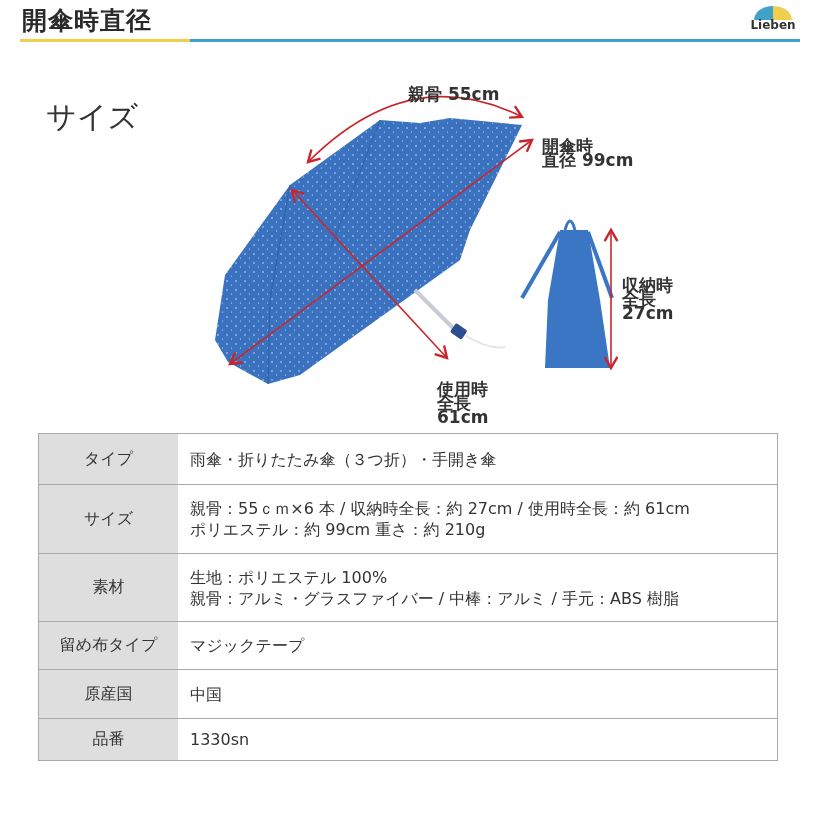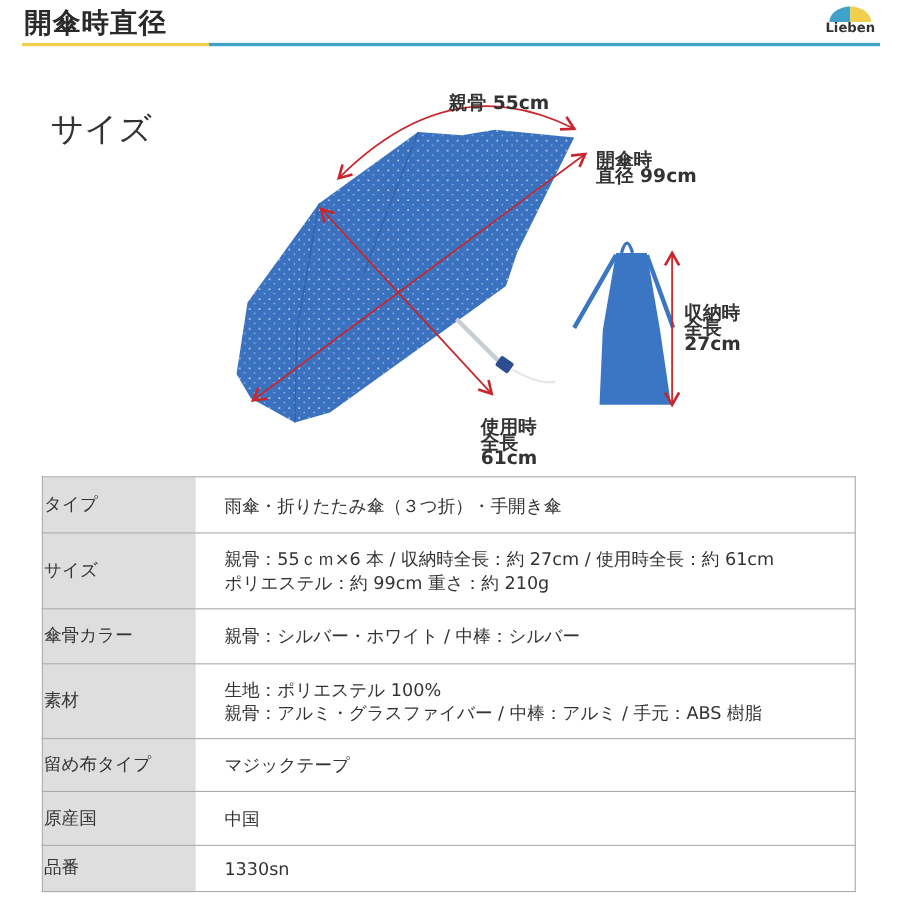--- a/index.html
+++ b/index.html
@@ -10,22 +10,22 @@
   .header-line-yellow { position:absolute; left:20px; top:39px; width:170px; height:3px; background:#f0cf4e; }
   .header-line-blue { position:absolute; left:190px; top:39px; width:610px; height:3px; background:#3fa3c9; }
   .logo { position:absolute; left:748px; top:4px; width:50px; height:32px; }
   .logo-text { position:absolute; left:0; top:14px; width:50px; text-align:center;
                font-size:12px; font-weight:bold; color:#333; }
   .section-label { position:absolute; left:46px; top:97px; font-size:30px; color:#333; }
   .diagram { position:absolute; left:0; top:70px; width:819px; height:350px; }
   .dlabel { position:absolute; font-size:17px; font-weight:bold; color:#333; line-height:14px; }
   table.spec { position:absolute; left:38px; top:433px; width:740px; border-collapse:collapse; }
   table.spec td { border-top:1px solid #aaa; border-bottom:1px solid #aaa; font-size:16px; color:#333; }
-  table.spec td.k { width:137px; background:#dedede; text-align:left; border-left:1px solid #aaa; }
-  table.spec td.v { background:#fff; padding-left:26px; border-right:1px solid #aaa; line-height:21px; }
+  table.spec td.k { width:137px; background:#dedede; text-align:center; border-left:1px solid #aaa; }
+  table.spec td.v { background:#fff; padding-left:12px; border-right:1px solid #aaa; line-height:21px; }
 </style>
 </head>
 <body>
 
 <div class="header-title">開傘時直径</div>
 <div class="header-line-yellow"></div>
 <div class="header-line-blue"></div>
 
 <div class="logo">
   <svg width="50" height="18" viewBox="0 0 50 18">
@@ -94,26 +94,20 @@
           <div>雨傘・折りたたみ傘（３つ折）・手開き傘</div>
         </td>
   </tr>
   <tr style="height:69px;">
     <td class="k">サイズ</td>
     <td class="v">
       <div>親骨：55ｃｍ×6 本 / 収納時全長：約 27cm / 使用時全長：約 61cm</div>
       <div>ポリエステル：約 99cm 重さ：約 210g</div>
     </td>
   </tr>
-  <tr style="height:50px;">
-    <td class="k">傘骨カラー</td>
-    <td class="v">
-          <div>親骨：シルバー・ホワイト / 中棒：シルバー</div>
-        </td>
-  </tr>
   <tr style="height:68px;">
     <td class="k">素材</td>
     <td class="v">
       <div>生地：ポリエステル 100%</div>
       <div>親骨：アルミ・グラスファイバー / 中棒：アルミ / 手元：ABS 樹脂</div>
     </td>
   </tr>
   <tr style="height:48px;">
     <td class="k">留め布タイプ</td>
     <td class="v">

